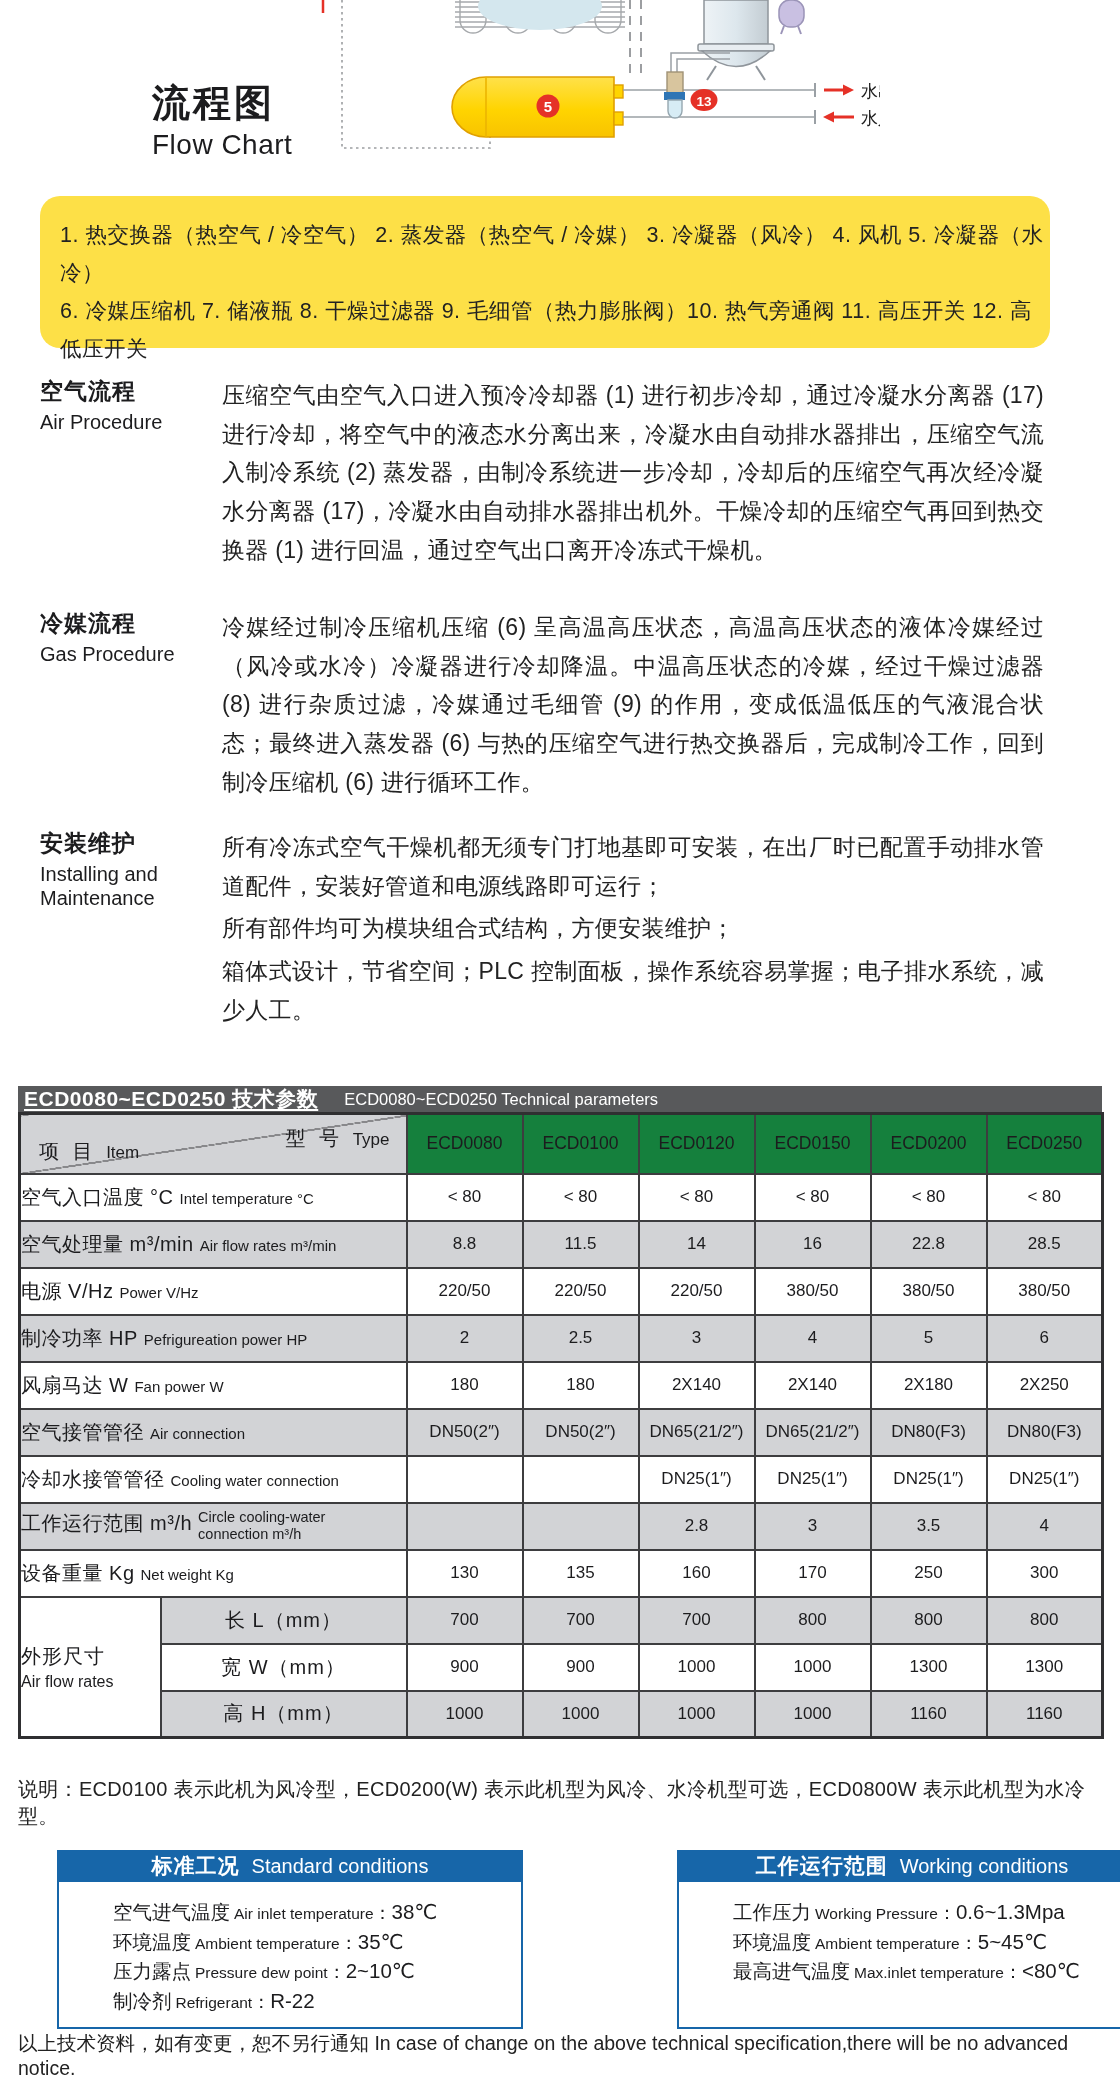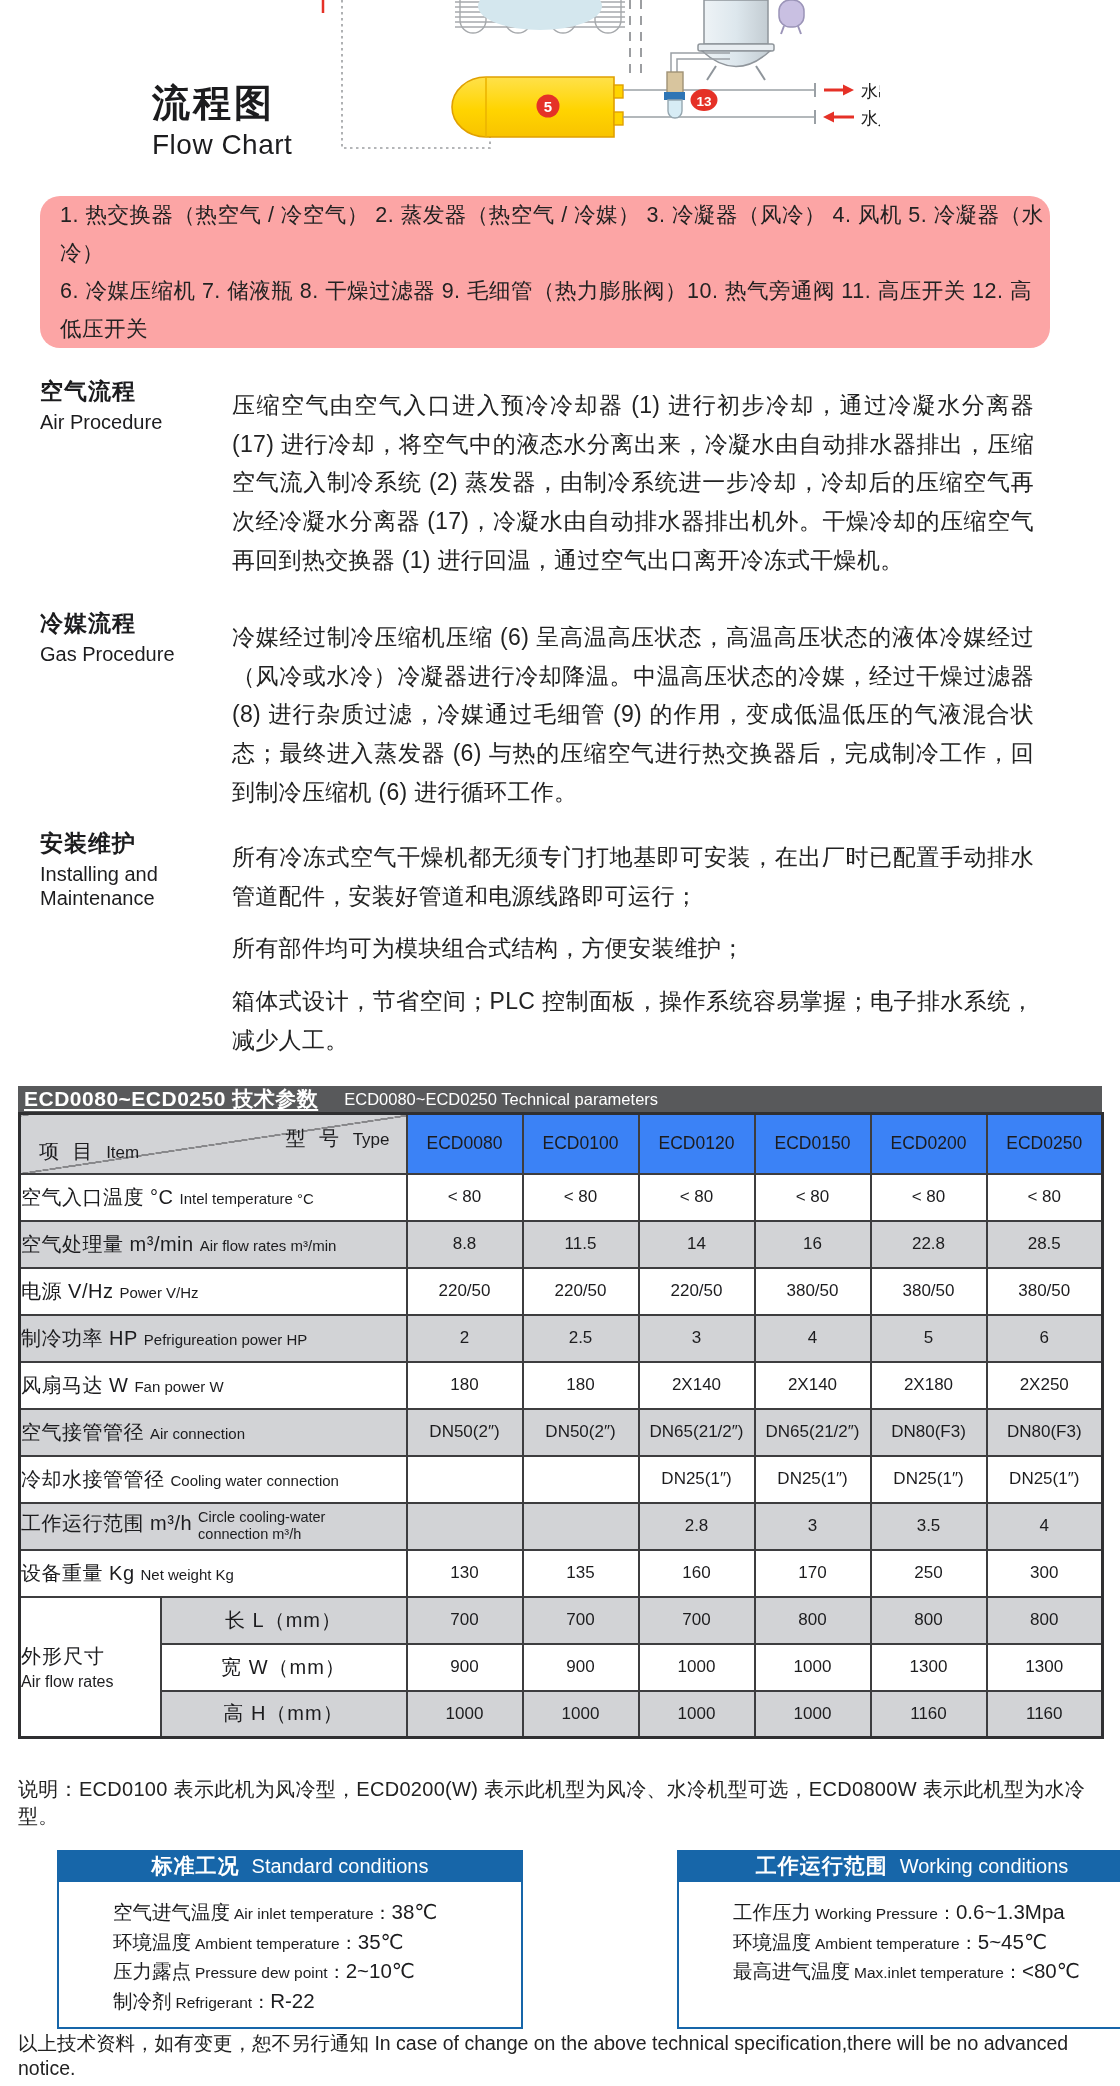--- a/index.html
+++ b/index.html
@@ -7,48 +7,48 @@
         font-family:"Liberation Sans","DejaVu Sans",sans-serif;color:#1c1c1e;}
 
   
   .diagram{position:absolute;left:300px;top:0;width:580px;height:152px;}
   .flow-title{position:absolute;left:152px;top:84px;}
   .flow-title .zh{font-size:38px;font-weight:bold;letter-spacing:3px;line-height:1.05;}
   .flow-title .en{font-size:28px;margin-top:5px;letter-spacing:0.5px;}
 
   
   .legend-box{position:absolute;left:40px;top:196px;width:1010px;height:152px;
-              background:#fca5a5;border-radius:20px;box-sizing:border-box;}
+              background:#fde047;border-radius:20px;padding-top:20px;box-sizing:border-box;}
   .legend-line{padding-left:20px;font-size:21.5px;line-height:38px;letter-spacing:0.5px;color:#222;}
 
   
   .sec-label{position:absolute;left:40px;width:172px;}
   .sec-label .zh{font-size:23px;font-weight:bold;letter-spacing:1px;}
   .sec-label .en{font-size:20px;margin-top:3px;line-height:1.2;}
   .sec-para{position:absolute;left:218px;width:830px;font-size:23px;line-height:38.7px;
             text-align:justify;letter-spacing:0.3px;color:#222;}
-  .sec-para p{margin:14px;}
+  .sec-para p{margin:4px;}
 
   
   .bar{position:absolute;left:18px;top:1086px;width:1084px;height:26px;background:#58595b;
        display:flex;align-items:center;box-sizing:border-box;padding-left:6px;}
   .bar .zh{color:#fff;font-size:21px;font-weight:bold;text-decoration:underline;
            text-underline-offset:3px;letter-spacing:0.5px;}
   .bar .en{color:#fff;font-size:16.5px;margin-left:26px;}
 
   
   table.spec{position:absolute;left:18px;top:1112px;width:1084px;border-collapse:collapse;
              table-layout:fixed;border:3px solid #2f2f31;}
   table.spec td,table.spec th{border:2px solid #3d3d3f;padding:0;box-sizing:border-box;
              font-weight:normal;vertical-align:middle;}
   table.spec tr{height:47px;}
   table.spec thead tr{height:60px;}
   tr.tall{height:60px;} tr.tall2{height:52px;} tr.dim{height:43px;}
   .g{background:#d2d3d6;}
-  th.model{background:#3b82f6;font-size:17.5px;text-align:center;color:#1c1c1e;}
+  th.model{background:#15803d;font-size:17.5px;text-align:center;color:#1c1c1e;}
   th.corner{background:#d2d3d6;position:relative;
      background-image:linear-gradient(to bottom right,transparent 49.7%,#3d3d3f 49.7%,#3d3d3f 50.5%,transparent 50.5%);}
   .corner .ct{position:absolute;top:10px;right:16px;font-size:20px;letter-spacing:4px;}
   .corner .ct small{font-size:17px;letter-spacing:0;}
   .corner .ci{position:absolute;bottom:8px;left:18px;font-size:20px;letter-spacing:4px;}
   .corner .ci small{font-size:17px;letter-spacing:0;}
   td.lbl{padding-left:16px;text-align:left;background:inherit;}
   .lzh{font-size:20px;letter-spacing:0.5px;}
   .len{font-size:15px;margin-left:6px;color:#1c1c1e;}
   .len.wrap{display:inline-block;width:200px;vertical-align:middle;line-height:1.15;font-size:14.5px;}

